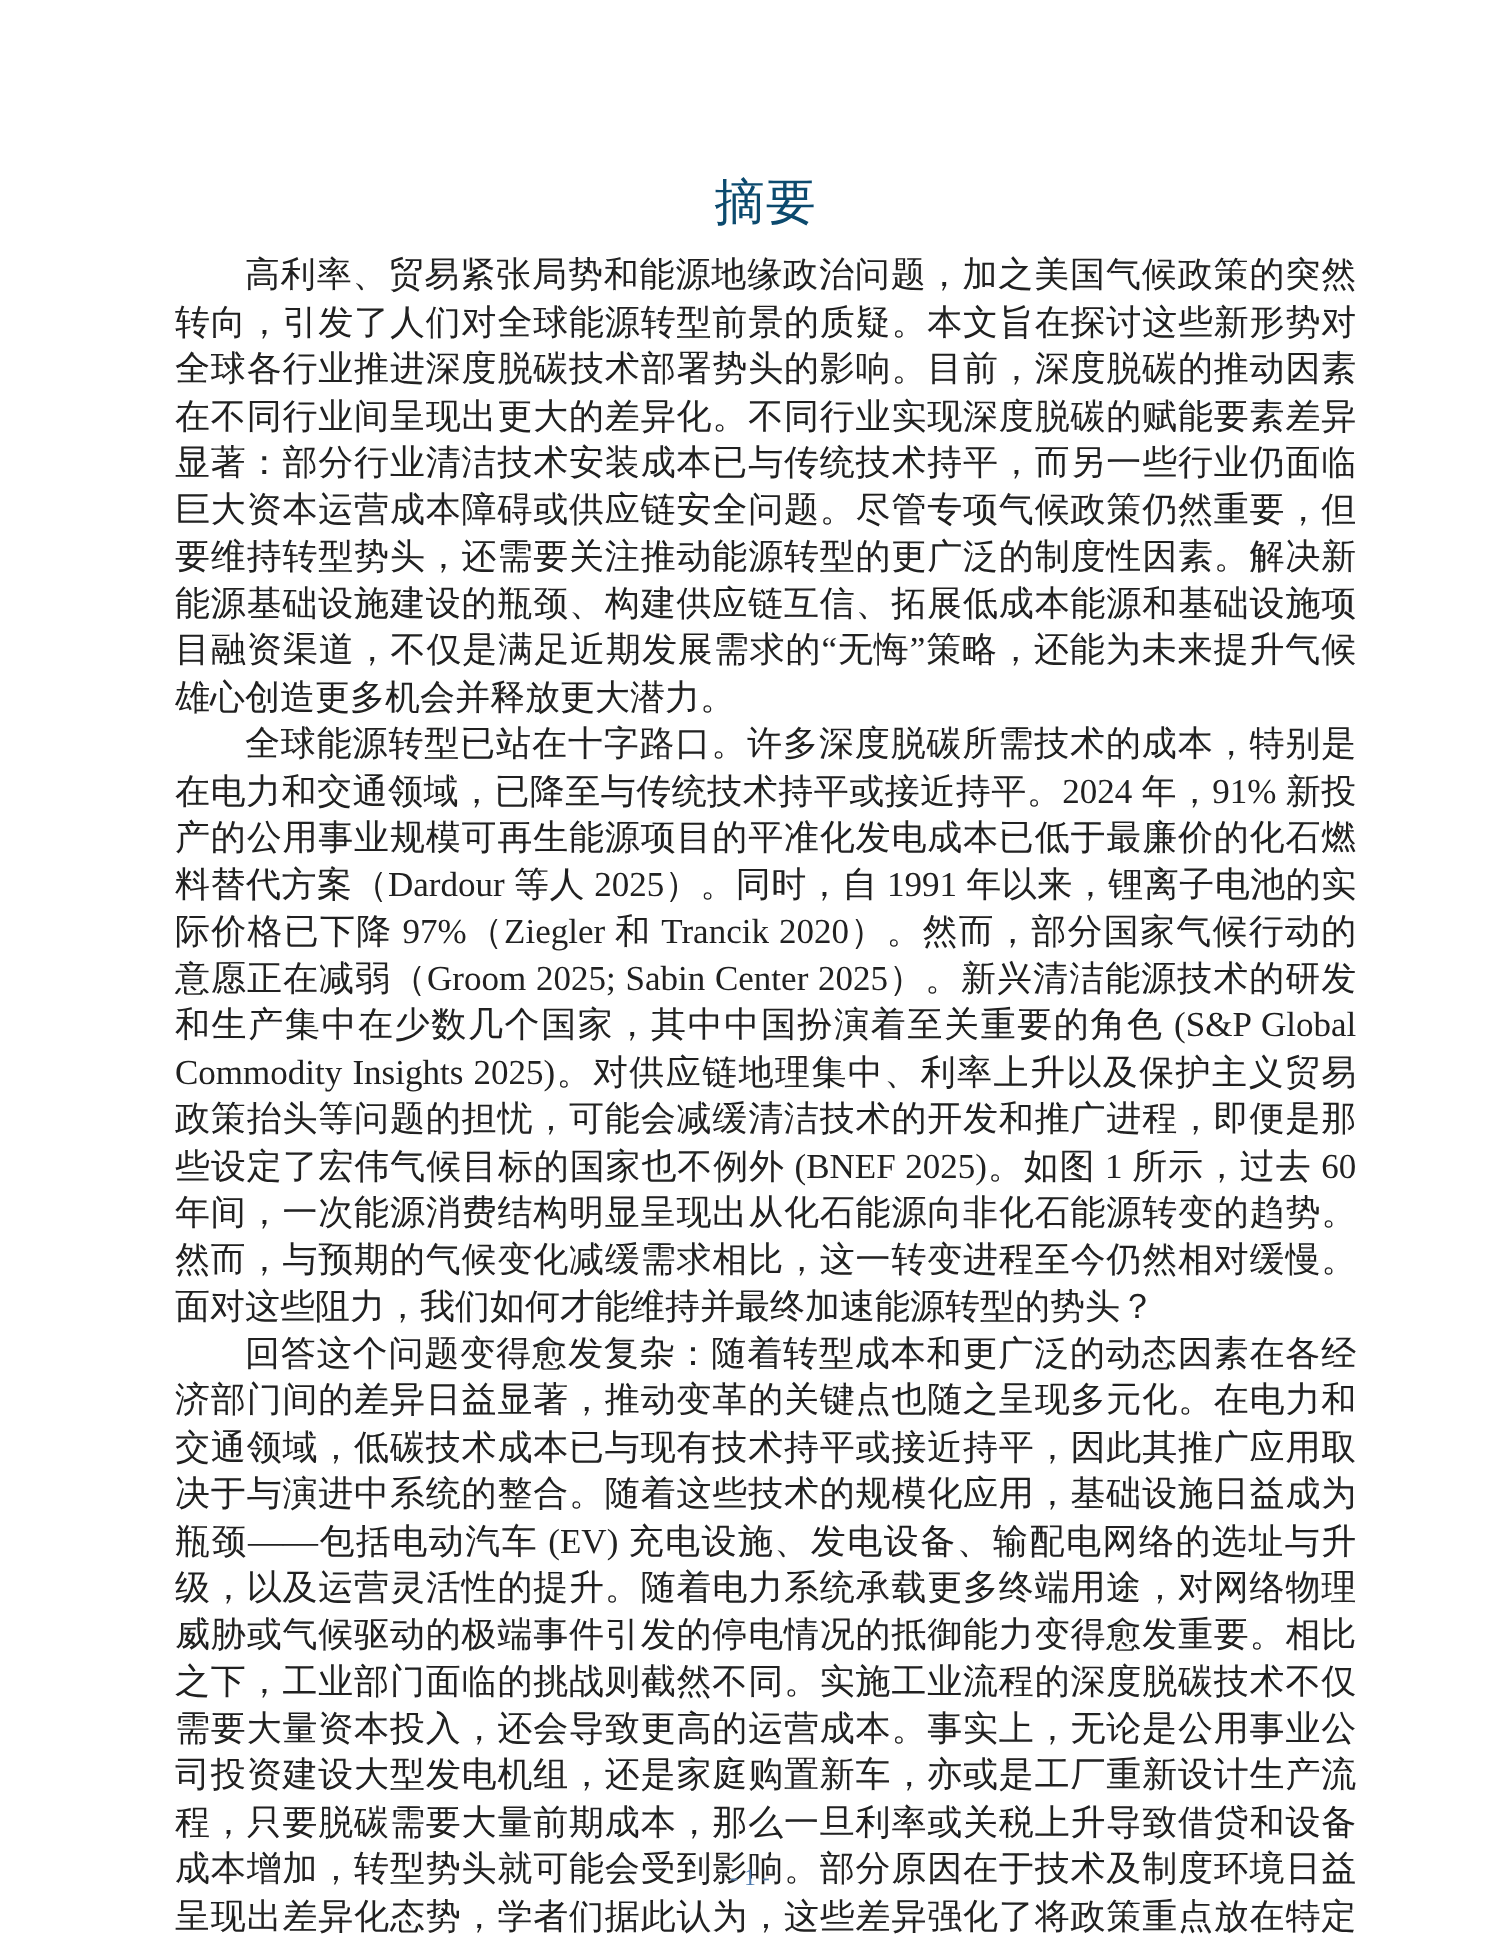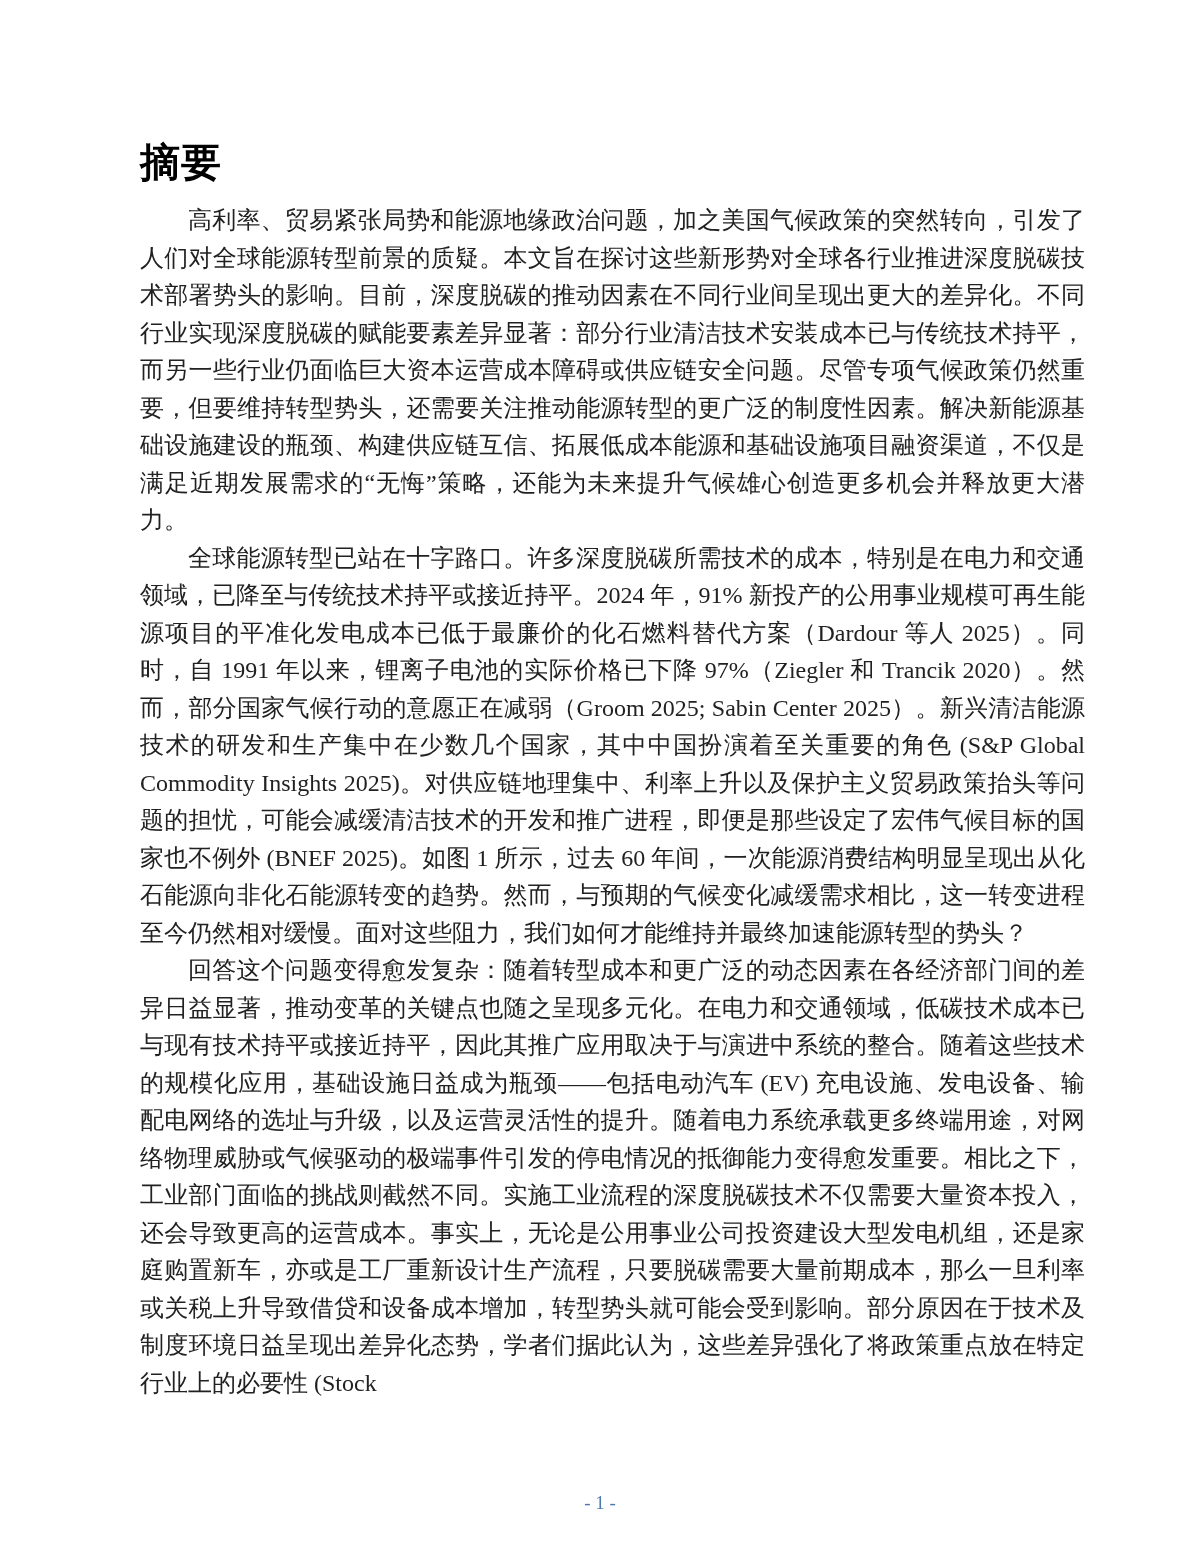--- a/index.html
+++ b/index.html
@@ -17,32 +17,33 @@
     color: #1c1c1c;
   }
   .content {
     position: absolute;
     left: 140px;
     top: 138px;
     width: 945px;
   }
   .section-heading {
     font-family: "Liberation Sans", sans-serif;
-    font-weight: bold;
+    font-weight: normal;
     font-size: 40px;
     line-height: 48px;
-    color: #000000;
+    color: #0c4a6e;
     margin: 0 0 16px 0;
     letter-spacing: 1px;
+    text-align: center;
   }
   .section-heading.intro {
     margin-top: 30px;
   }
   .body-par {
-    font-size: 24px;
+    font-size: 28px;
     line-height: 37.5px;
     text-align: justify;
     text-indent: 2em;
     margin: 0;
     color: #212121;
   }
   .footer-pagenum {
     position: absolute;
     left: 0;
     right: 0;

